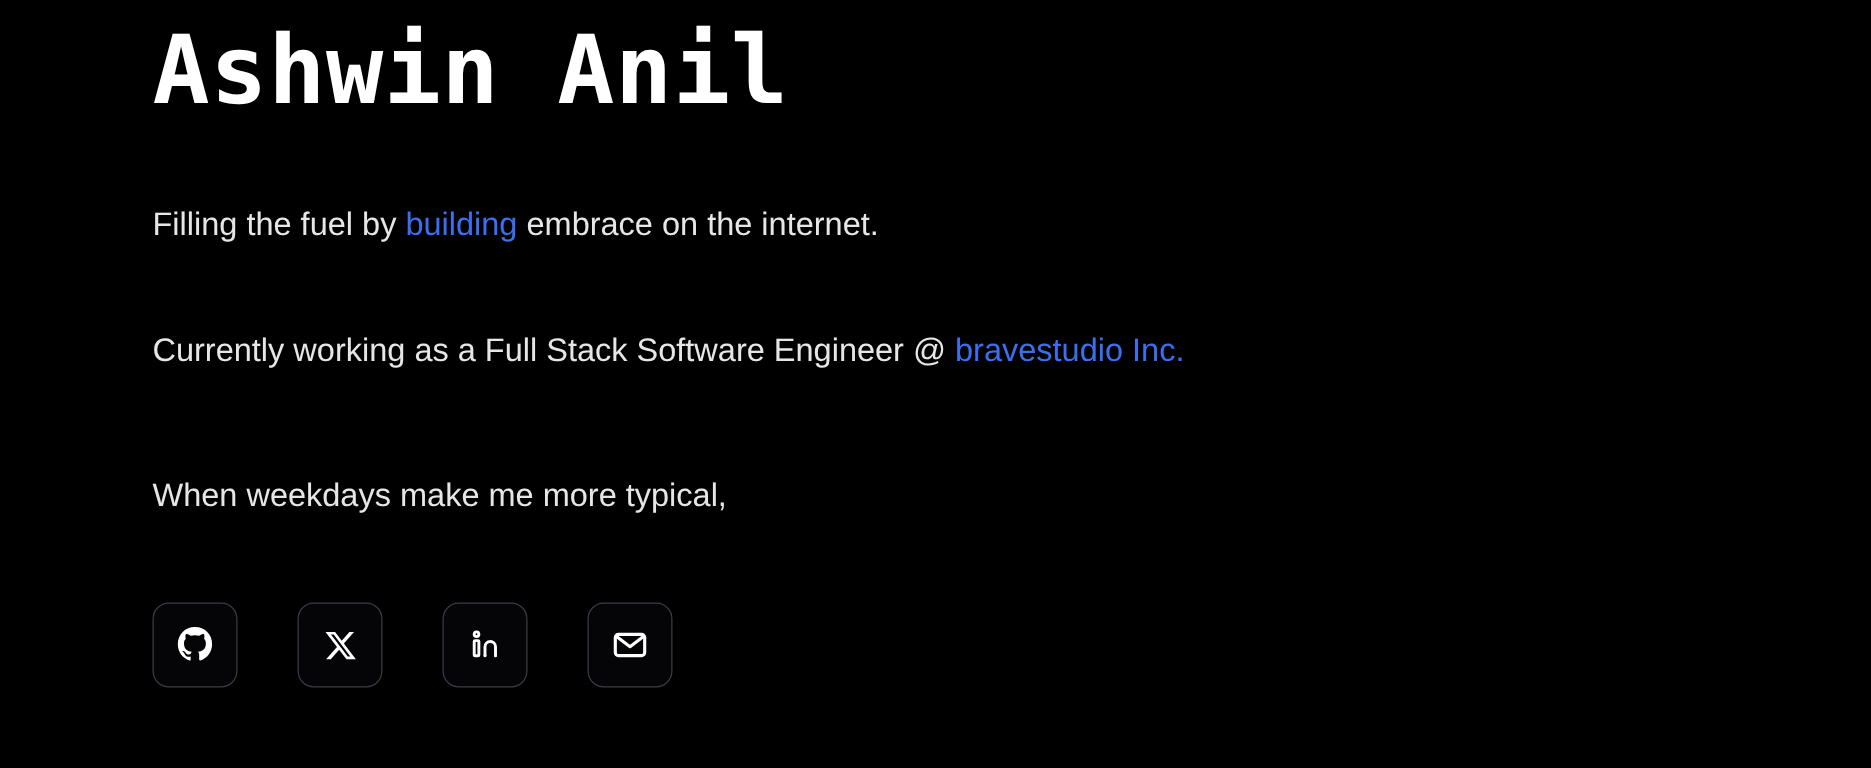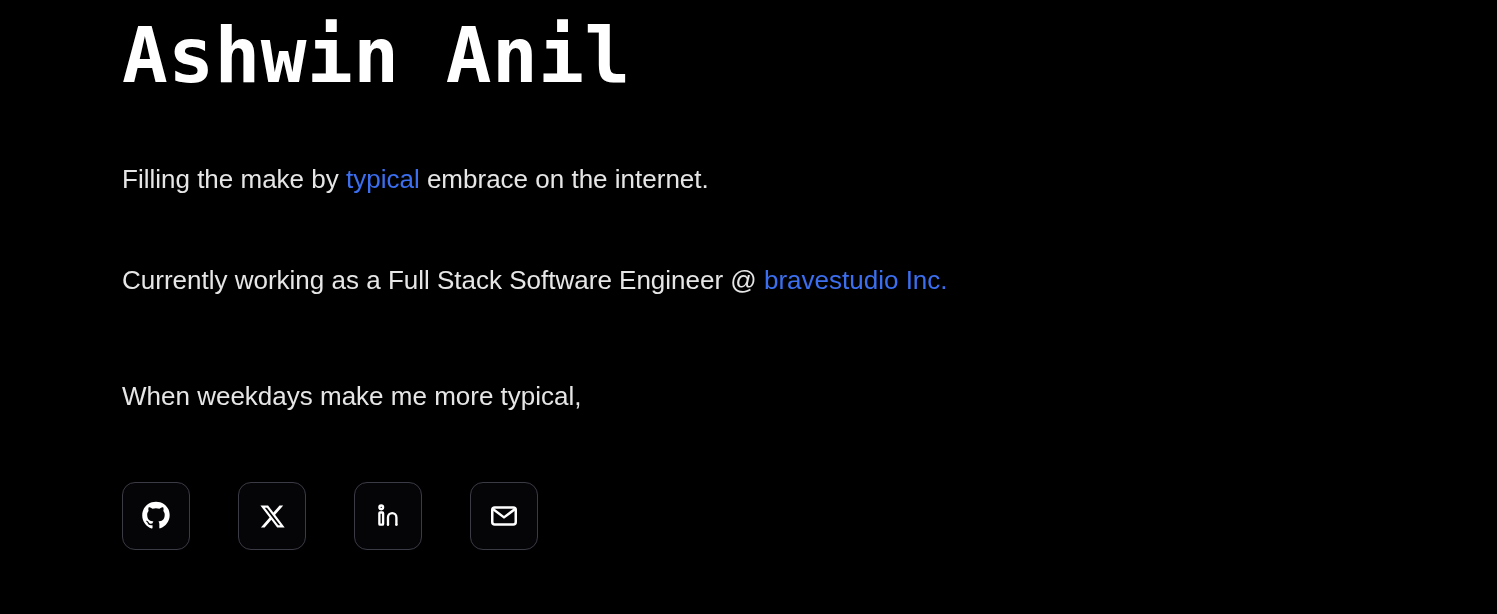--- a/index.html
+++ b/index.html
@@ -99,21 +99,21 @@
 </style>
 </head>
 <body>
 
 <div class="page">
 
   <h1 class="site-title">Ashwin Anil</h1>
 
   <div class="bio">
 
-    <div class="bio-line"><span>Filling the make by </span><a class="link" href="#">typical</a><span> embrace on the internet.</span></div>
+    <div class="bio-line"><span>Filling the fuel by </span><a class="link" href="#">building</a><span> embrace on the internet.</span></div>
 
     <div class="gap-lg"></div>
 
     <div class="bio-line"><span>Currently working as a Full Stack Software Engineer @ </span><a class="link" href="#">bravestudio Inc.</a><span></span></div>
 
     <div class="gap-lg"></div>
 
     <div class="bio-line" style="margin-top:16px">When weekdays make me more typical,</div>
 
 

